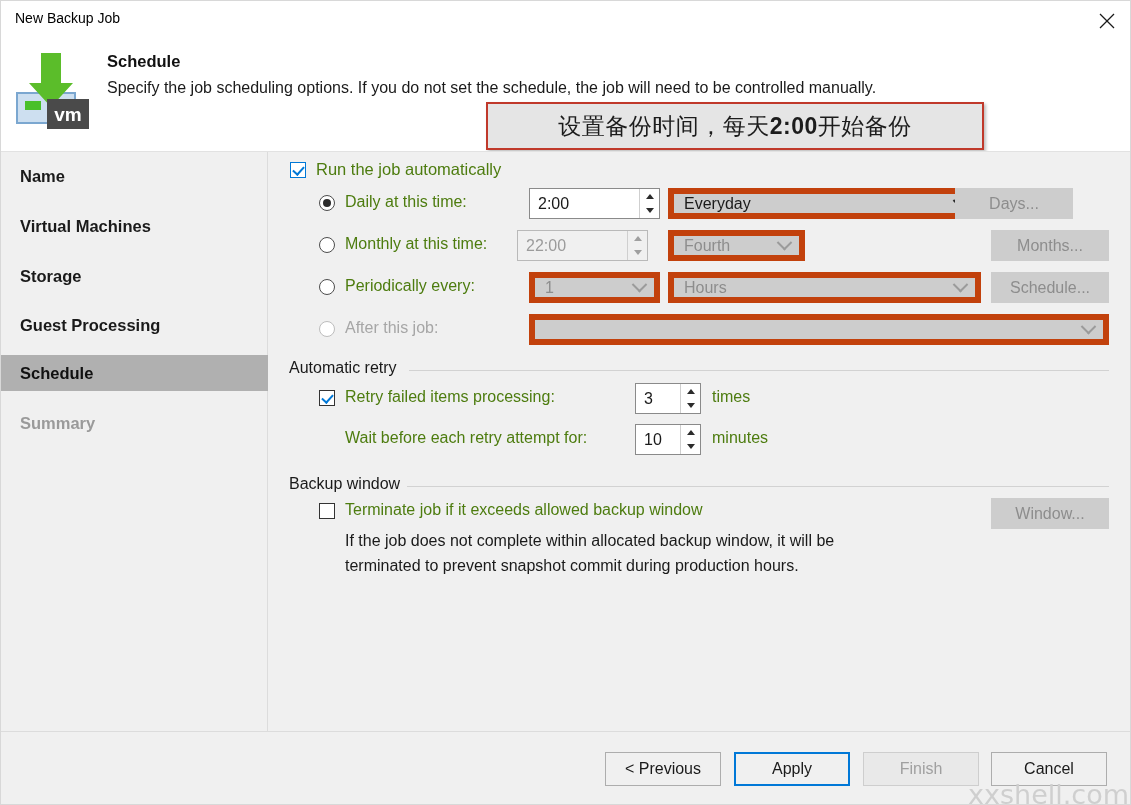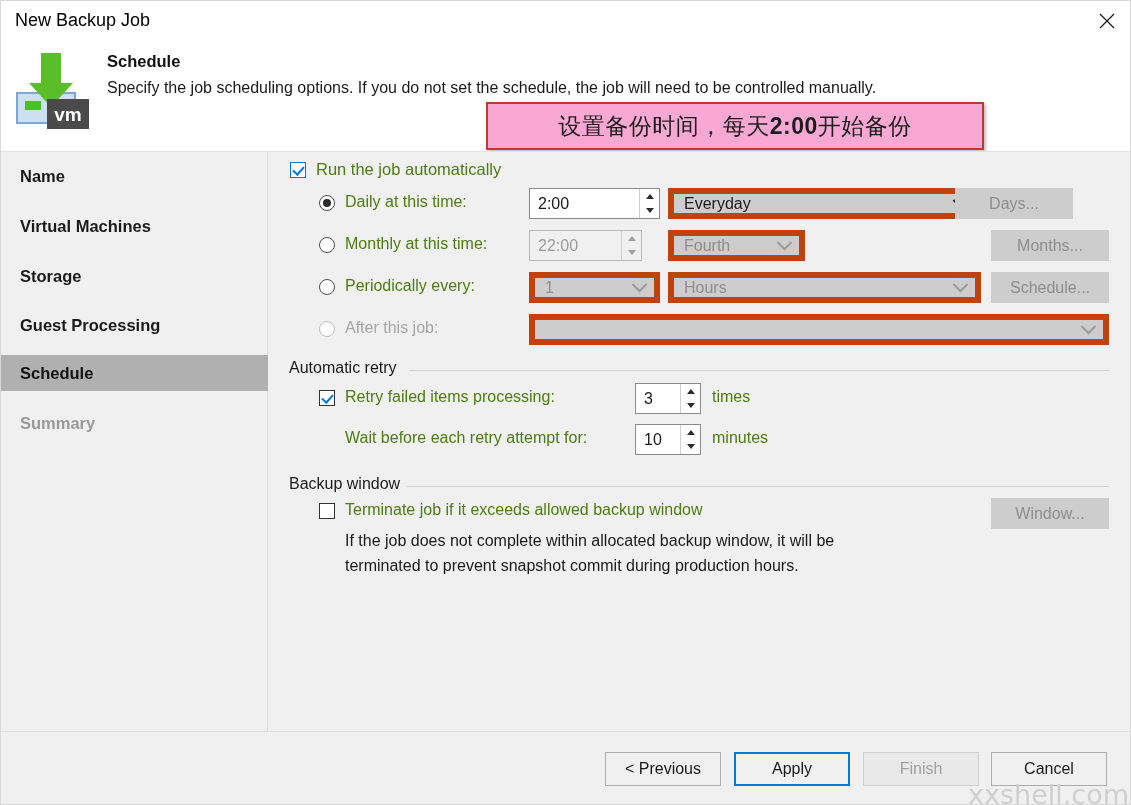--- a/index.html
+++ b/index.html
@@ -24,21 +24,21 @@
   
   .titlebar {
     position: absolute;
     left: 0; top: 0;
     width: 1131px; height: 42px;
     background: #ffffff;
   }
   .title-text {
     position: absolute;
     left: 14px; top: 9px;
-    font-size: 18px;
+    font-size: 14px;
     color: #000000;
     white-space: nowrap;
   }
   .close-btn {
     position: absolute;
     right: 0; top: 0;
     width: 50px; height: 40px;
     display: flex;
     align-items: center;
     justify-content: center;
@@ -71,21 +71,21 @@
     font-size: 16px;
     color: #1a1a1a;
     white-space: nowrap;
   }
 
   
   .annotation {
     position: absolute;
     left: 485px; top: 101px;
     width: 498px; height: 48px;
-    background: #f9a8d4;
+    background: #e5e5e5;
     border: 2px solid #c0392b;
     box-sizing: border-box;
     display: flex;
     align-items: center;
     justify-content: center;
     box-shadow: 2px 2px 3px rgba(0,0,0,0.25);
   }
   .annotation-text {
     font-size: 23px;
     color: #1c1c1c;
@@ -404,21 +404,21 @@
       <div class="combo" style="left:399px; top:36px; width:313px; height:31px">
         <div class="cval">Everyday</div>
         <div class="carrow">
             <span class="chev"></span>
           </div>
       </div>
       <div class="gbtn" style="left:686px; top:36px; width:118px; height:31px">Days...</div>
 
       <div class="radio" style="left:50px; top:85px"></div>
       <div class="lbl" style="left:76px; top:83px">Monthly at this time:</div>
-      <div class="spin dis" style="left:260px; top:78px; width:113px; height:31px">
+      <div class="spin dis" style="left:248px; top:78px; width:131px; height:31px">
         <div class="sval">22:00</div>
         <div class="arrows">
           <div>
               <span class="tri-up"></span>
             </div>
           <div>
               <span class="tri-dn"></span>
             </div>
         </div>
       </div>

